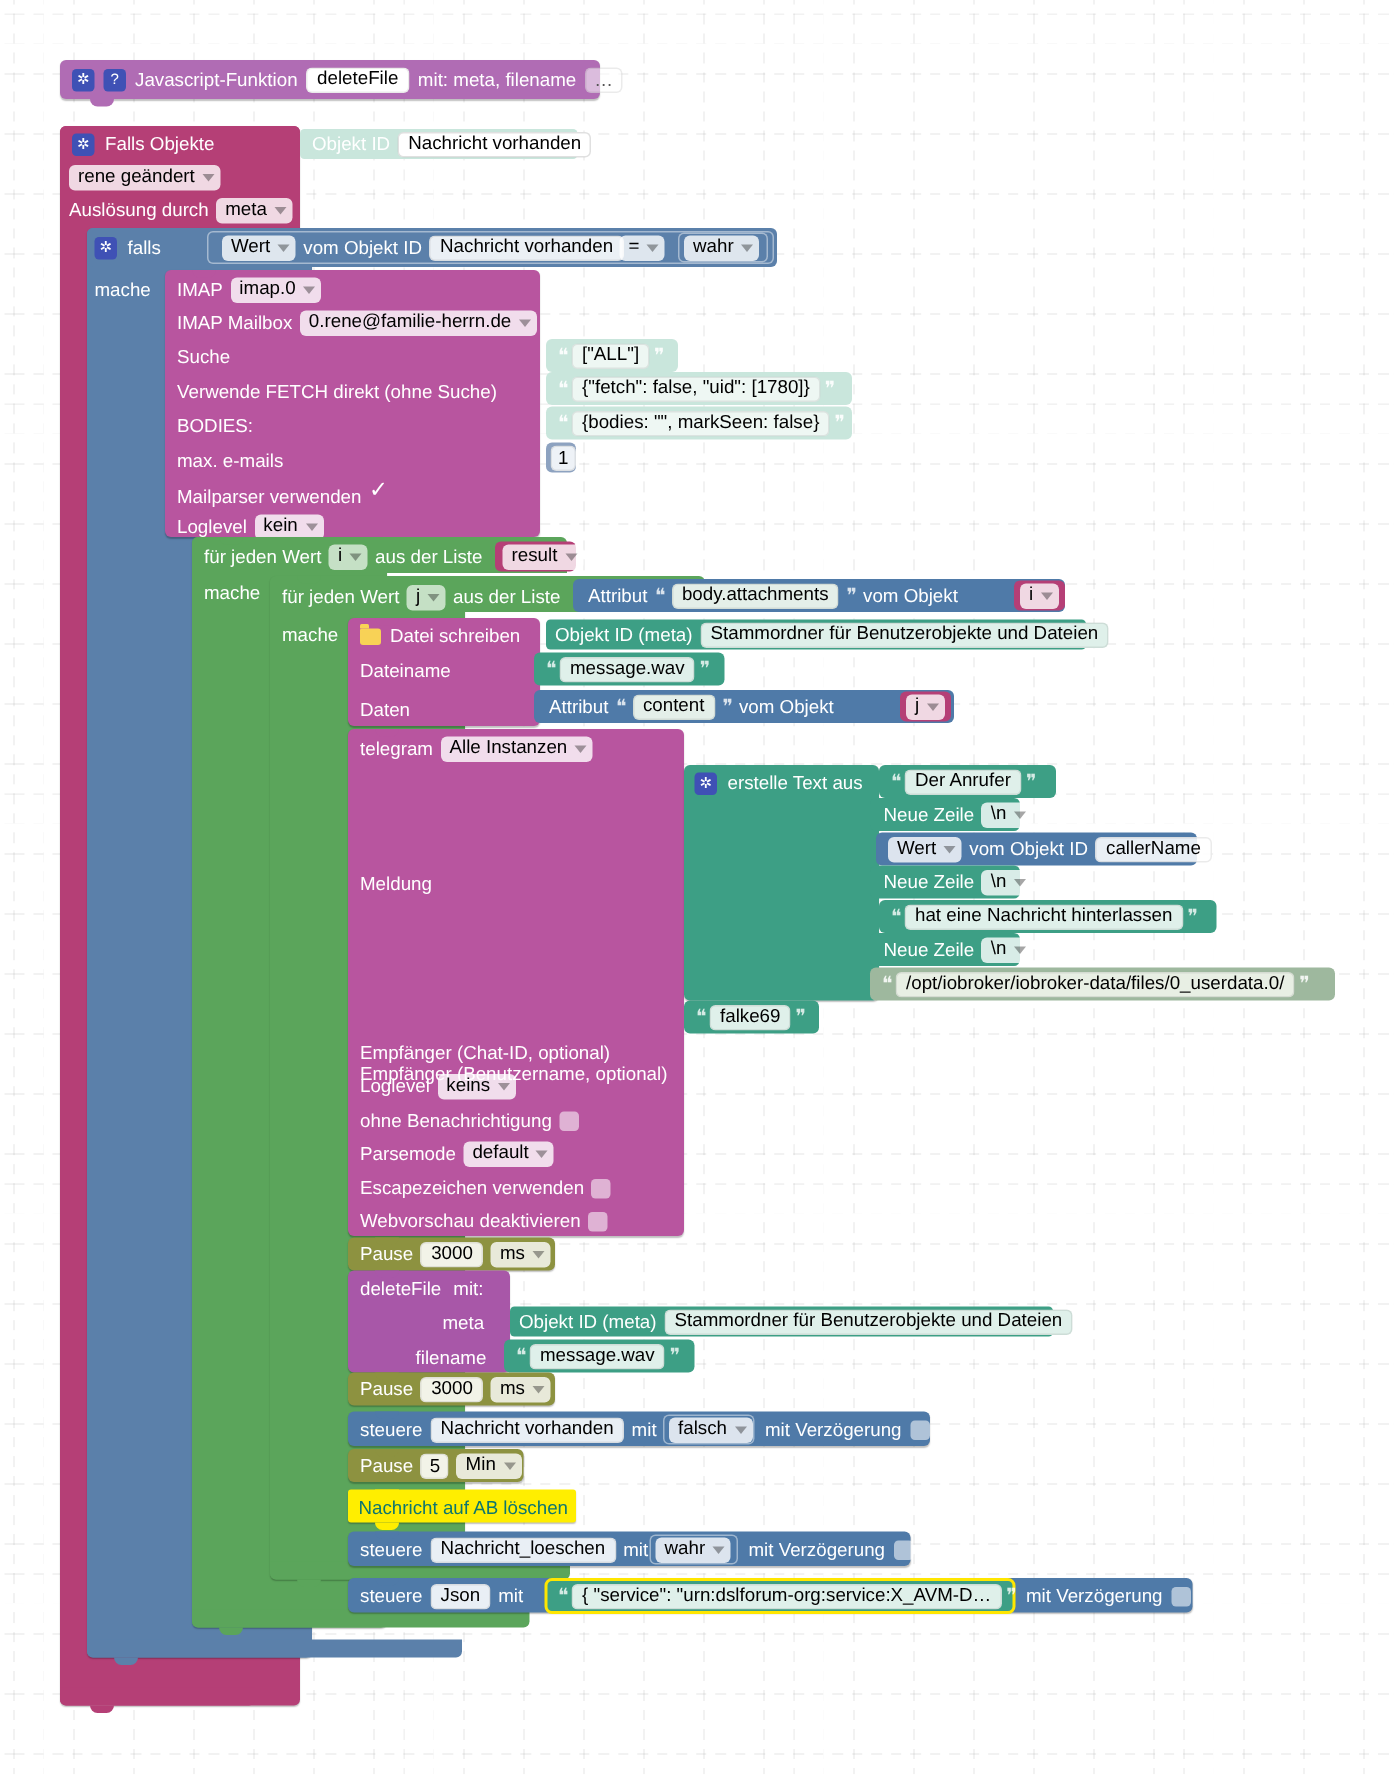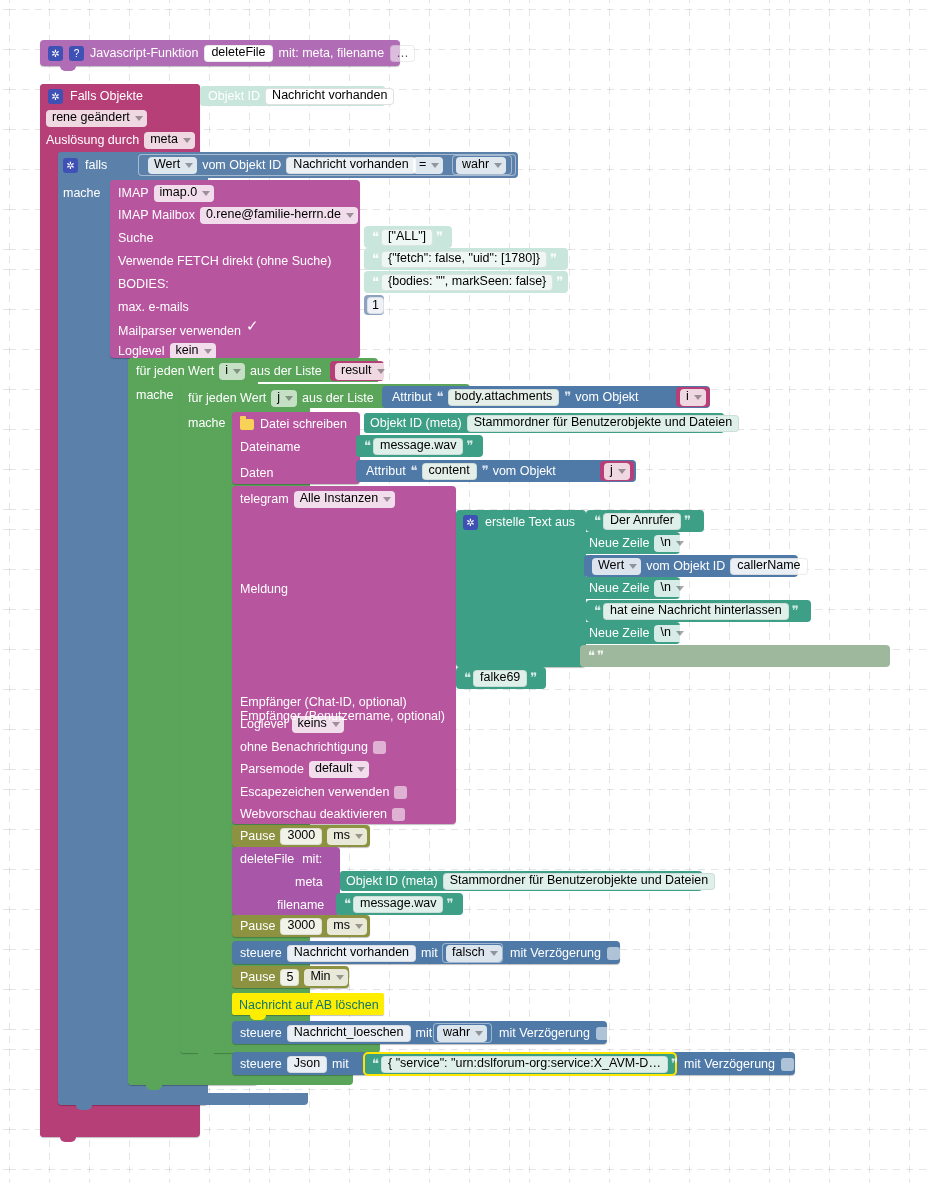--- a/index.html
+++ b/index.html
@@ -397,20 +397,21 @@
   <span class="lbl">Neue Zeile</span>
   <span class="dd light">
     <span>\n</span>
     <i class="arrow"></i>
   </span>
 </div>
 
 <div class="blk" style="left:580px;top:645px;width:310px;height:22px;background:#9eb89e;"></div>
 <div class="row" style="left:588px;top:647px;height:18px;gap:3px;">
   <span class="q" style="color:rgba(255,255,255,.85);">❝</span>
+  <span class="fld" style="background:#e8efe4;">/opt/iobroker/iobroker-data/files/0_userdata.0/</span>
   <span class="q" style="color:rgba(255,255,255,.85);">❞</span>
 </div>
 
 <div class="row" style="left:240px;top:707px;height:18px;">
   <span class="lbl">Empfänger (Benutzername, optional)</span>
 </div>
 <div class="blk" style="left:456px;top:667px;width:90px;height:22px;background:#3d9f85;"></div>
 <div class="row" style="left:464px;top:669px;height:18px;gap:3px;">
   <span class="q">❝</span>
   <span class="fld" style="background:#dff0ea;">falke69</span>

